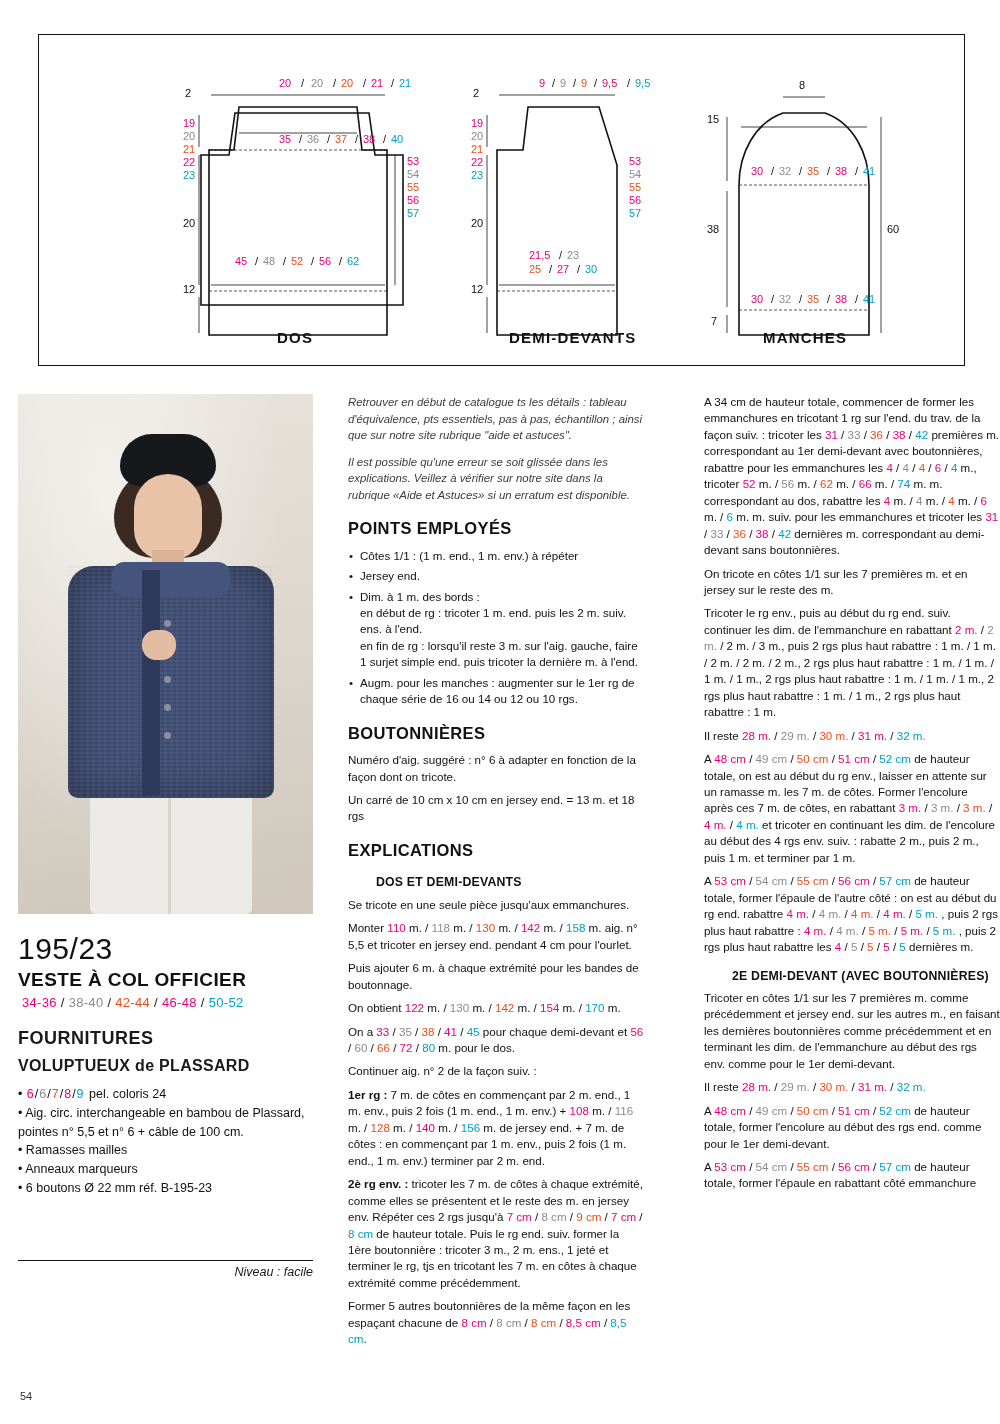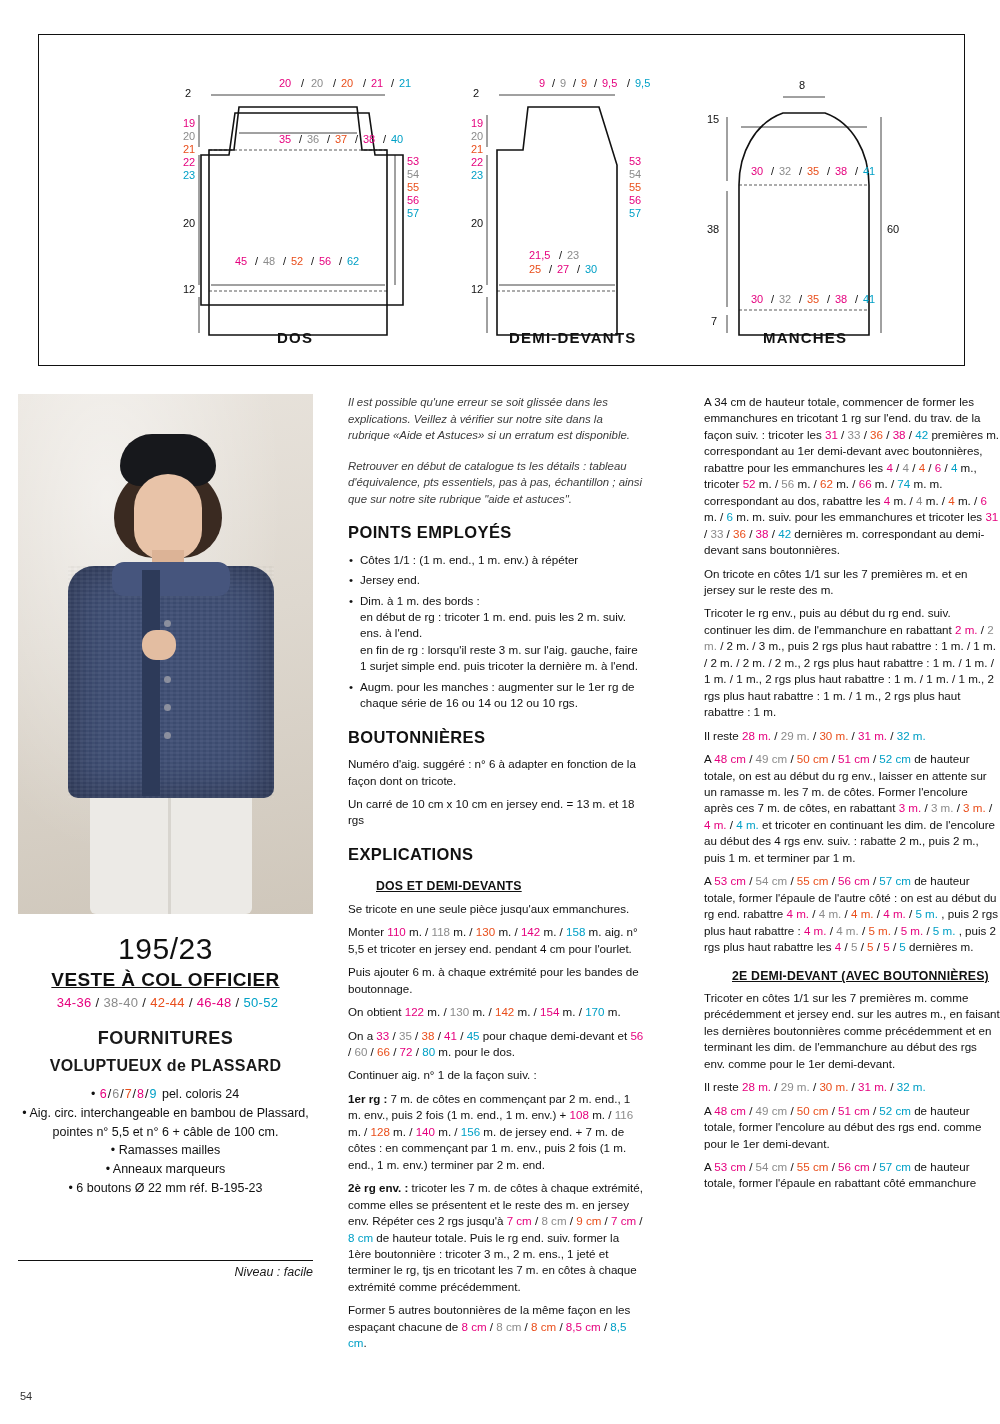--- a/index.html
+++ b/index.html
@@ -33,42 +33,42 @@
   .ph-tex{position:absolute;inset:0;opacity:.35;background:
       repeating-linear-gradient(0deg, rgba(255,255,255,.10) 0 2px, rgba(0,0,0,.06) 2px 4px),
       repeating-linear-gradient(90deg, rgba(255,255,255,.08) 0 3px, rgba(0,0,0,.05) 3px 6px);}
   .ph-open{position:absolute;left:96px;top:136px;width:18px;height:226px;background:#2d3a59;}
   .ph-btn{position:absolute;left:118px;width:7px;height:7px;border-radius:50%;background:#8b8f9e;}
   .ph-collar{position:absolute;left:66px;top:128px;width:118px;height:34px;background:#46557d;border-radius:12px;}
   .ph-pants{position:absolute;left:44px;top:358px;width:162px;height:122px;background:#eceae6;border-radius:6px;}
   .ph-pants:after{content:"";position:absolute;left:78px;top:0;width:3px;height:122px;background:#d8d5cf;}
   .ph-hand{position:absolute;left:96px;top:196px;width:34px;height:30px;background:#e3bda1;border-radius:14px;}
 
-  .code{position:absolute;left:18px;top:552px;width:295px;text-align:center;}
+  .code{position:absolute;left:18px;top:552px;width:295px;text-align:left;}
   .code .num{font-size:30px;letter-spacing:.5px;color:#111;}
-  .code .ttl{font-size:19px;font-weight:bold;letter-spacing:.4px;color:#111;margin-top:3px;text-decoration:underline;}
+  .code .ttl{font-size:19px;font-weight:bold;letter-spacing:.4px;color:#111;margin-top:3px;}
   .sizes{margin-top:4px;font-size:13px;letter-spacing:.3px;}
   .sizes span{margin-left:4px;}
   .s1{color:#e5007e}.s2{color:#8b8b8b}.s3{color:#e94e1b}.s4{color:#e5007e}.s5{color:#00a0c6}
   .four{margin-top:18px;font-size:18px;font-weight:bold;letter-spacing:.5px;}
   .yarn{margin-top:8px;font-size:16px;font-weight:bold;letter-spacing:.3px;}
   .supplies{margin-top:10px;font-size:12.5px;line-height:1.5;color:#111;}
   .supplies .q span{margin:0 1px;}
   .levelwrap{position:absolute;left:18px;top:880px;width:295px;text-align:right;}
   .levelrule{border-top:1px solid #111;margin-bottom:4px;}
   .level{font-size:12.5px;font-style:italic;}
 
   
   .col{position:absolute;top:14px;width:296px;font-size:11.6px;line-height:1.42;color:#111;}
   #col2{left:348px;}
   #col3{left:704px;}
   .intro{font-style:italic;color:#3b3b3b;font-size:11.4px;line-height:1.45;margin-bottom:10px;}
   .intro.second{margin-bottom:14px;}
   h2.sec{font-size:16.5px;font-weight:bold;letter-spacing:.4px;margin:14px 0 7px;color:#111;}
-  h3.sub{font-size:12.3px;font-weight:bold;letter-spacing:.2px;margin:12px 0 5px;color:#111;text-decoration:underline;padding-left:28px;}
+  h3.sub{font-size:12.3px;font-weight:bold;letter-spacing:.2px;margin:12px 0 5px;color:#111;padding-left:28px;}
   p{margin:0 0 7px;}
   ul.pts{margin:0;padding-left:12px;list-style:none;}
   ul.pts li{margin-bottom:4px;position:relative;}
   ul.pts li:before{content:"•";position:absolute;left:-11px;}
   .u{text-decoration:underline;}
   .b{font-weight:bold;}
   .pgnum{position:absolute;left:20px;top:1390px;font-size:11px;color:#333;}
   .edge2{position:absolute;left:0;top:380px;width:18px;height:1044px;background:linear-gradient(90deg,#6f9fc0,#cfe0ea);}
 </style>
 </head>
@@ -277,22 +277,22 @@
       </div>
     </div>
 
     <div class="levelwrap">
       <div class="levelrule"></div>
       <div class="level">Niveau : facile</div>
     </div>
   </div>
 
   <div class="col" id="col2">
+    <div class="intro">Retrouver en début de catalogue ts les détails : tableau d'équivalence, pts essentiels, pas à pas, échantillon ; ainsi que sur notre site rubrique "aide et astuces".</div>
     <div class="intro second">Il est possible qu'une erreur se soit glissée dans les explications. Veillez à vérifier sur notre site dans la rubrique «Aide et Astuces» si un erratum est disponible.</div>
-    <div class="intro">Retrouver en début de catalogue ts les détails : tableau d'équivalence, pts essentiels, pas à pas, échantillon ; ainsi que sur notre site rubrique "aide et astuces".</div>
 
     <h2 class="sec">POINTS EMPLOYÉS</h2>
     <ul class="pts">
       <li>Côtes 1/1 : (1 m. end., 1 m. env.) à répéter</li>
       <li>Jersey end.</li>
       <li>
         <span>Dim. à 1 m. des bords :</span><br>
         <span class="u"></span>
         <span>en début de rg : tricoter 1 m. end. puis les 2 m. suiv. ens. à l'end.</span><br>
         <span>en fin de rg : lorsqu'il reste 3 m. sur l'aig. gauche, faire 1 surjet simple end. puis tricoter la dernière m. à l'end.</span>
@@ -335,21 +335,21 @@
       <span class="s5">45</span>
       <span>pour chaque demi-devant et</span>
       <span class="s1">56</span> /
       <span class="s2">60</span> /
       <span class="s3">66</span> /
       <span class="s4">72</span> /
       <span class="s5">80</span>
       <span>m. pour le dos.</span>
     </p>
 
-    <p>Continuer aig. n° 1 de la façon suiv. :</p>
+    <p>Continuer aig. n° 2 de la façon suiv. :</p>
 
     <p>
       <span class="b">1er rg :</span>
       <span>7 m. de côtes en commençant par 2 m. end., 1 m. env., puis 2 fois (1 m. end., 1 m. env.) +</span>
       <span class="s1">108</span> m. /
       <span class="s2">116</span> m. /
       <span class="s3">128</span> m. /
       <span class="s4">140</span> m. /
       <span class="s5">156</span>
       <span>m. de jersey end. + 7 m. de côtes : en commençant par 1 m. env., puis 2 fois (1 m. end., 1 m. env.) terminer par 2 m. end.</span>

